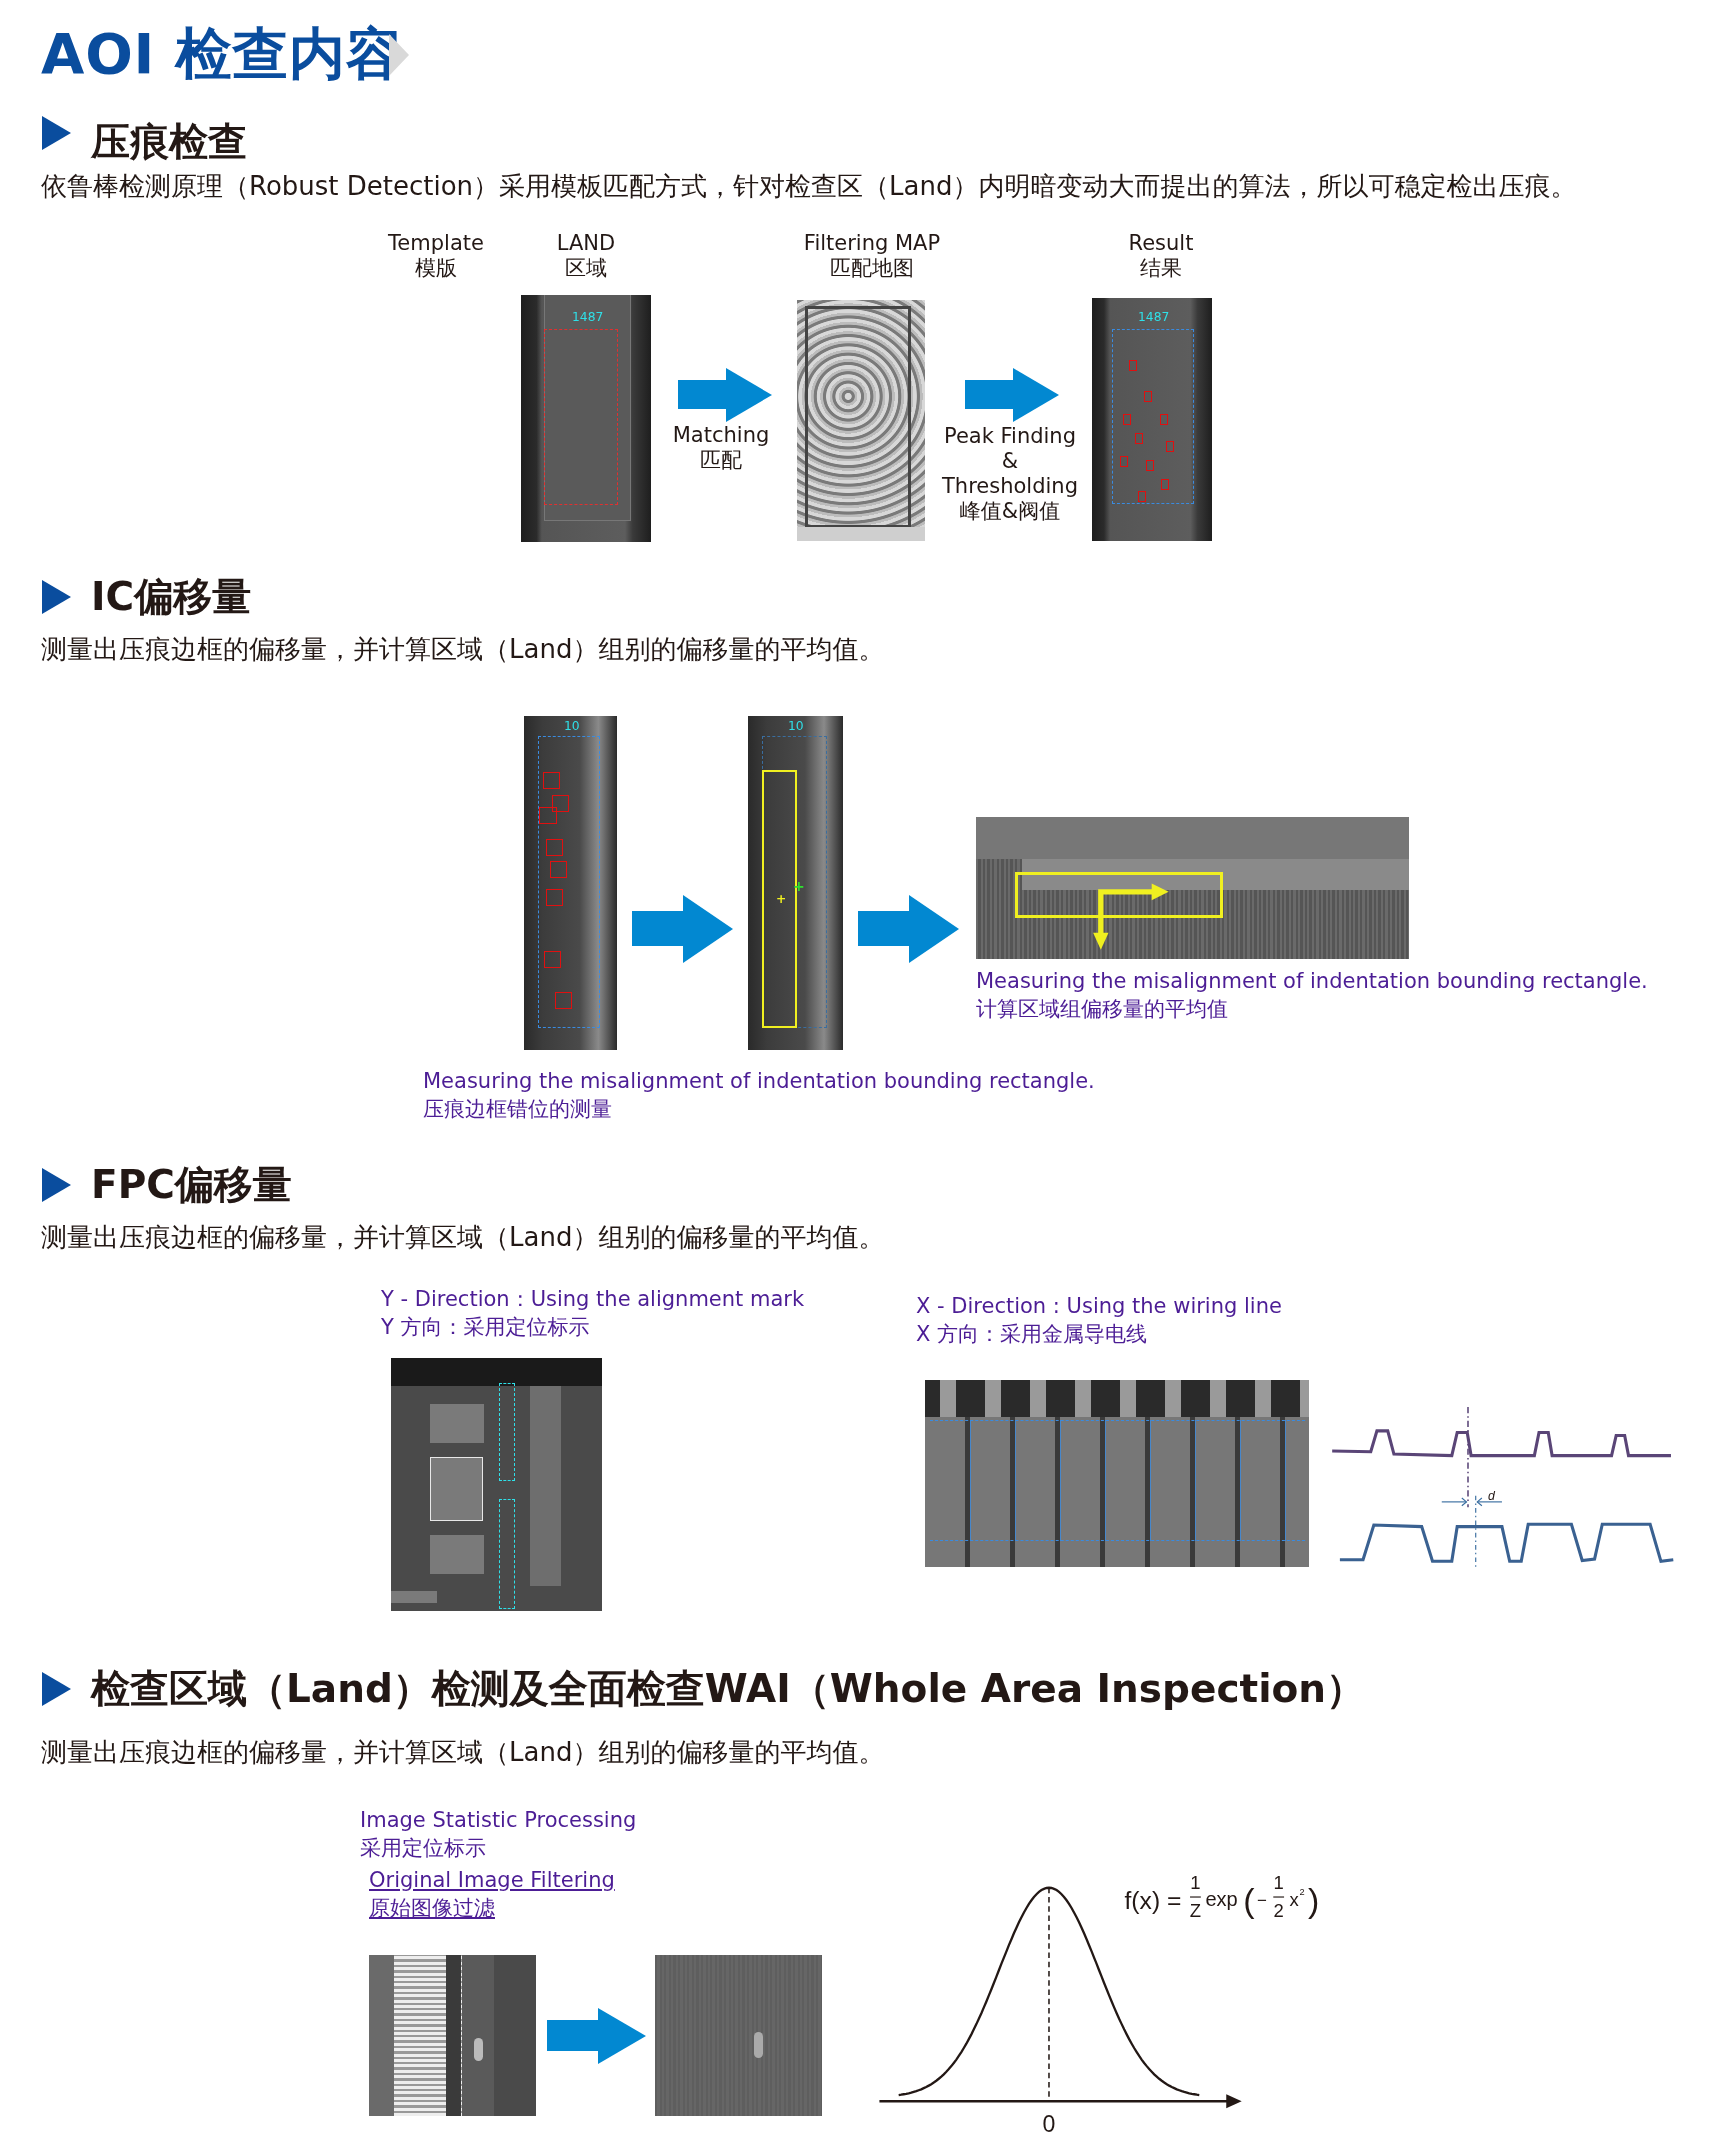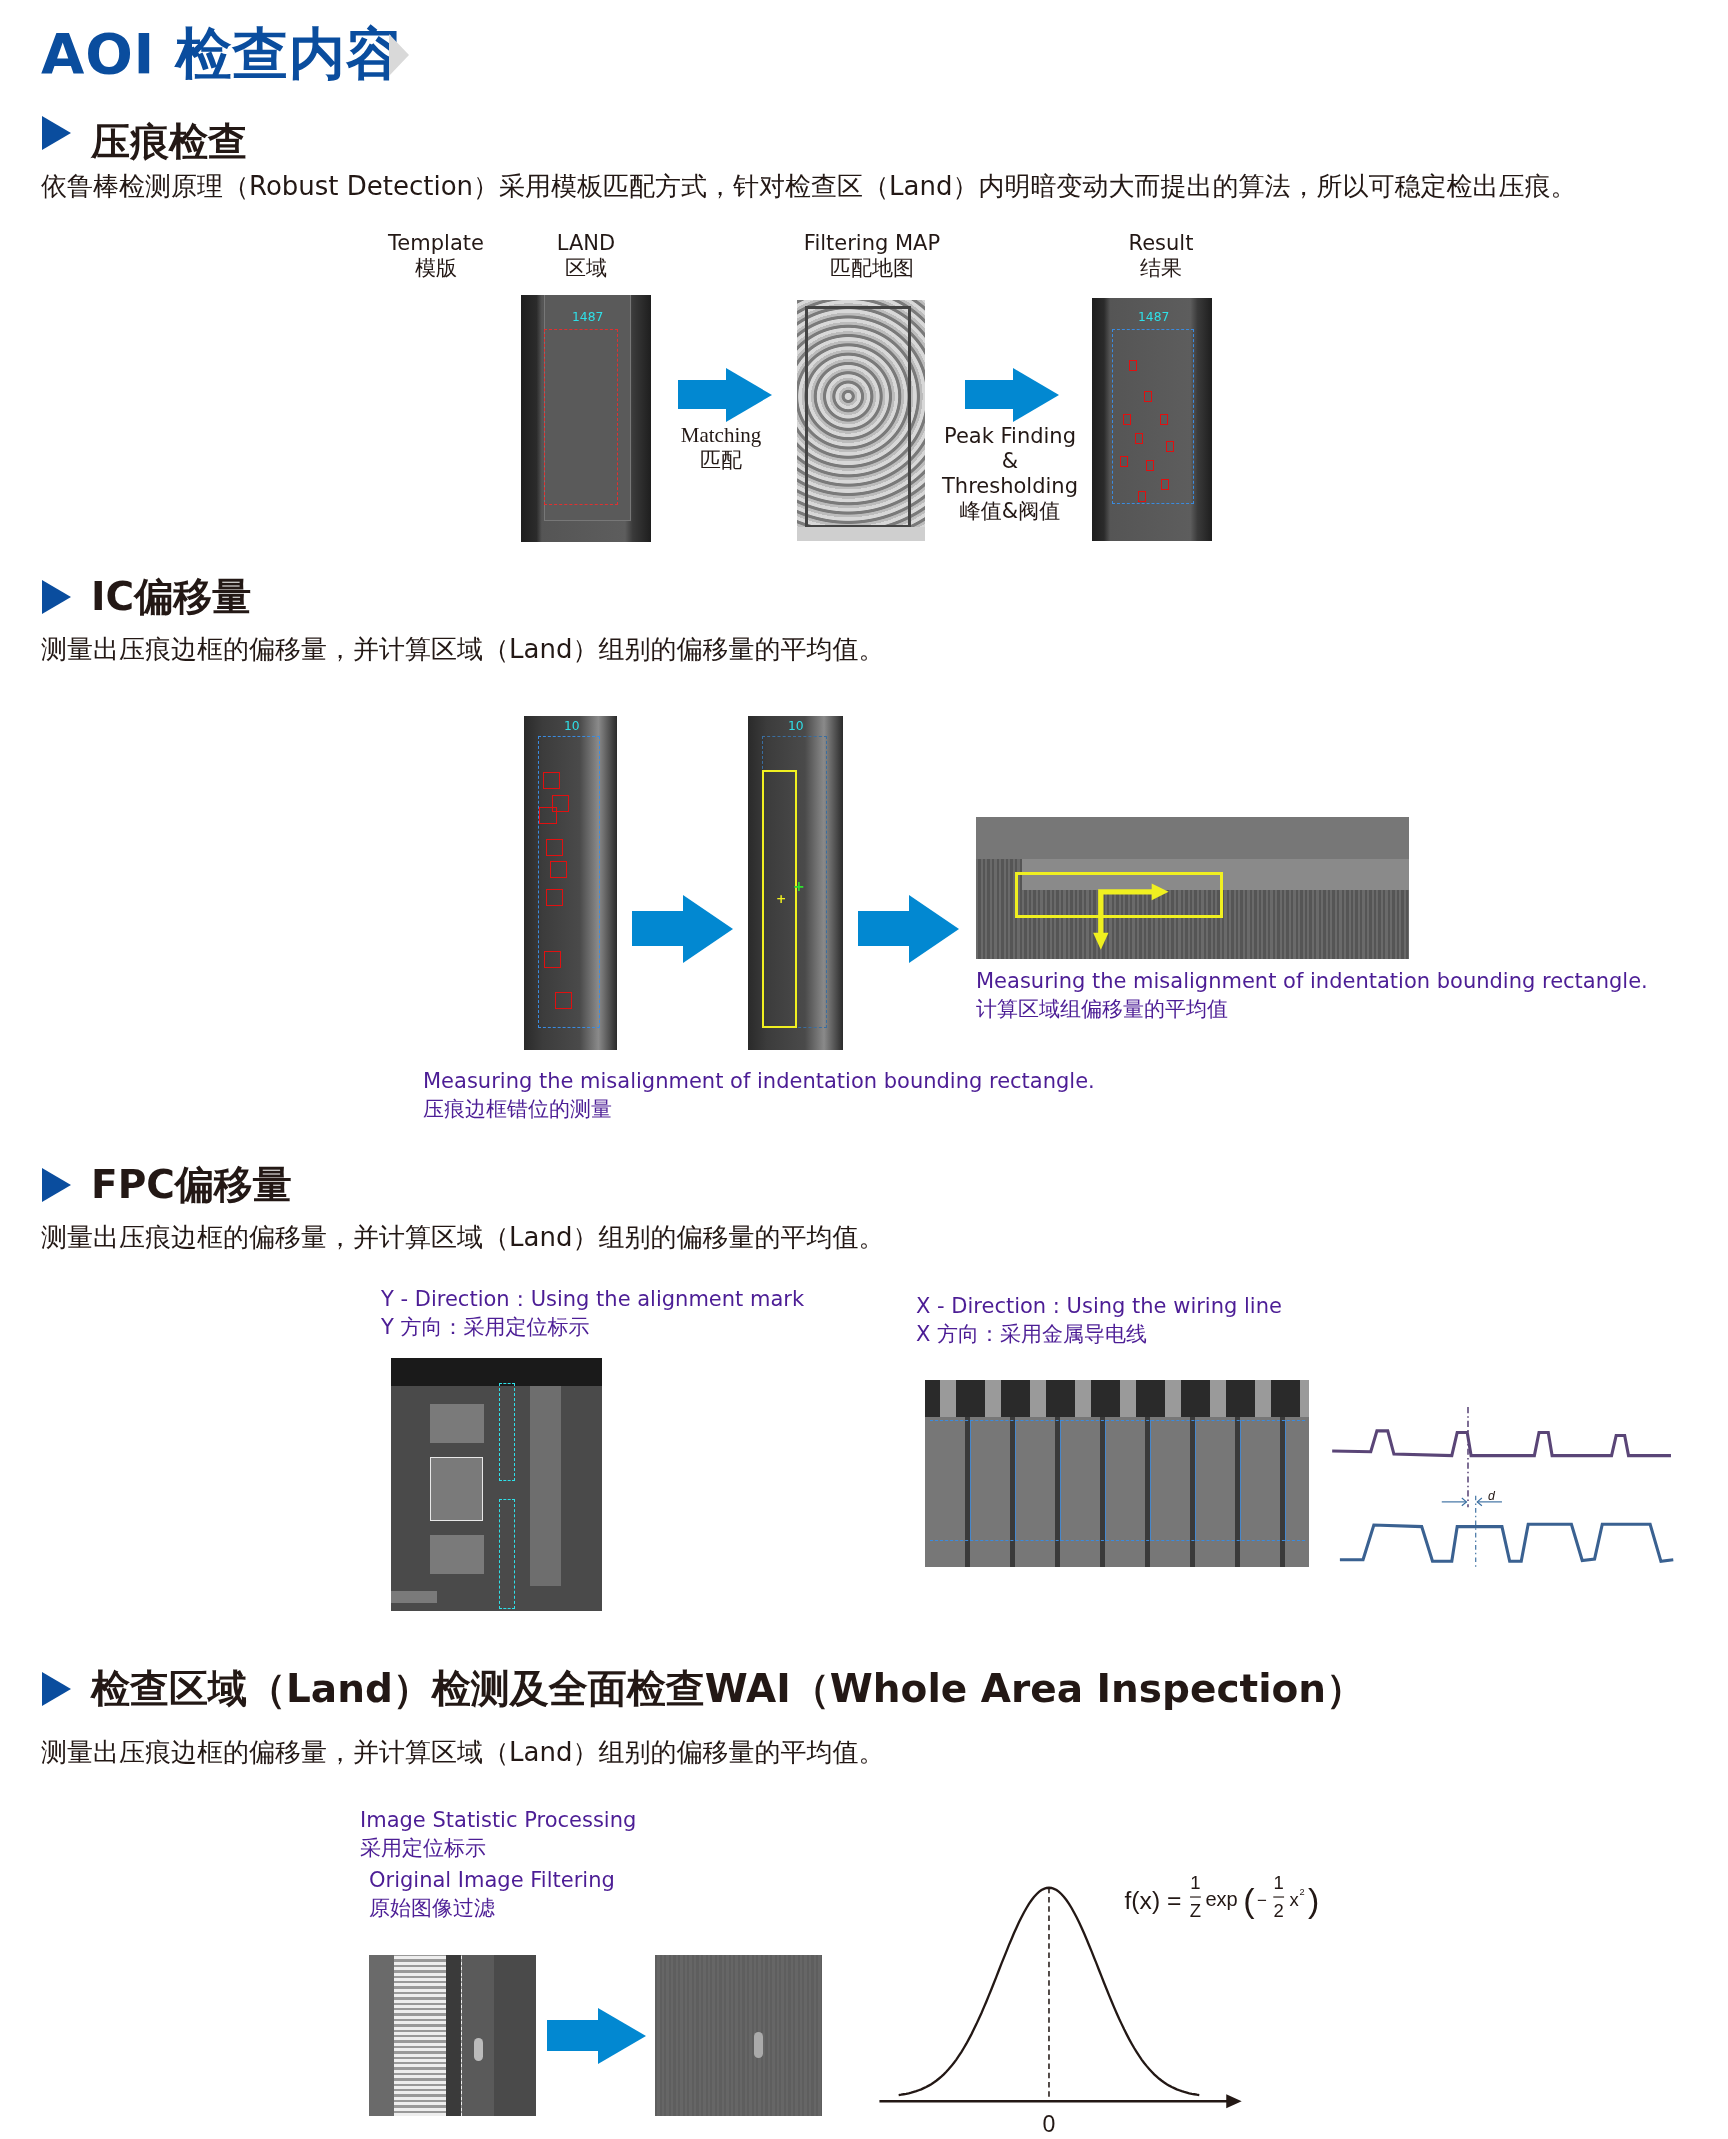--- a/index.html
+++ b/index.html
@@ -48,21 +48,21 @@
 <div class="abs img" style="left:521px;top:295px;width:130px;height:247px;background:linear-gradient(90deg,#1e1e1e 0%,#2b2b2b 12%,#555 16%,#5d5d5d 80%,#3a3a3a 86%,#1e1e1e 100%);">
   <div style="position:absolute;left:23px;top:0;width:85px;height:225px;border:1.5px solid #777;border-top:none;background:#5a5a5a;"></div>
   <div style="position:absolute;left:51px;top:15.4px;font-size:12.3px;color:#2fe0e8;">1487</div>
   <div style="position:absolute;left:23px;top:34px;width:72px;height:174px;border:1.5px dashed #e03030;"></div>
 </div>
 
 <div class="abs arrow" style="left:678px;top:368px;width:94px;height:54px;">
   <div class="shaft" style="top:12.3px;width:48px;height:29px;"></div>
   <div class="head" style="left:48px;top:0;border-width:27px 0 27px 46px;"></div>
 </div>
-<div class="abs lbl" style="left:663px;top:423px;width:116px;font-family:Liberation Serif, serif;">
+<div class="abs lbl" style="left:663px;top:423px;width:116px;">
   <div>Matching</div>
   <div>匹配</div>
 </div>
 
 <div class="abs img" style="left:797px;top:300px;width:128px;height:241px;background:repeating-radial-gradient(circle at 40% 40%,#d8d8d8 0 3.1px,#7a7a7a 3.9px 6.2px,#bcbcbc 7px 9.3px);">
   <div style="position:absolute;left:7.7px;top:6.2px;width:100px;height:216px;border:3.1px solid #444;"></div>
   <div style="position:absolute;left:0;bottom:0;width:100%;height:14px;background:#cfcfcf;"></div>
 </div>
 
 <div class="abs arrow" style="left:965px;top:368px;width:94px;height:54px;">
@@ -188,21 +188,21 @@
 </svg>
 
 <div class="abs sec-tri" style="left:42px;top:1672px;"></div>
 <div class="abs sec-head" style="left:91px;top:1664px;">检查区域（Land）检测及全面检查WAI（Whole Area Inspection）</div>
 <div class="abs desc" style="left:41px;top:1735px;">测量出压痕边框的偏移量，并计算区域（Land）组别的偏移量的平均值。</div>
 
 <div class="abs lbl-l" style="left:360px;top:1806px;">
   <div>Image Statistic Processing</div>
   <div>采用定位标示</div>
 </div>
-<div class="abs lbl-l" style="left:369px;top:1866px;">
+<div class="abs lbl-l" style="left:369px;top:1866px;text-decoration:underline;">
   <div>Original Image Filtering</div>
   <div>原始图像过滤</div>
 </div>
 
 <div class="abs img" style="left:369px;top:1955px;width:167px;height:161px;background:linear-gradient(90deg,#6a6a6a 0 15%,transparent 15%),repeating-linear-gradient(0deg,#eee 0 3.1px,#999 3.1px 5.4px);">
   <div style="position:absolute;left:77px;top:0;width:15.4px;height:100%;background:#3a3a3a;"></div>
   <div style="position:absolute;left:93px;top:0;width:32px;height:100%;background:#5a5a5a;"></div>
   <div style="position:absolute;left:125px;top:0;width:42px;height:100%;background:#4a4a4a;"></div>
   <div style="position:absolute;left:105px;top:83px;width:9.3px;height:23px;border-radius:4.6px;background:#bbb;"></div>
 </div>

